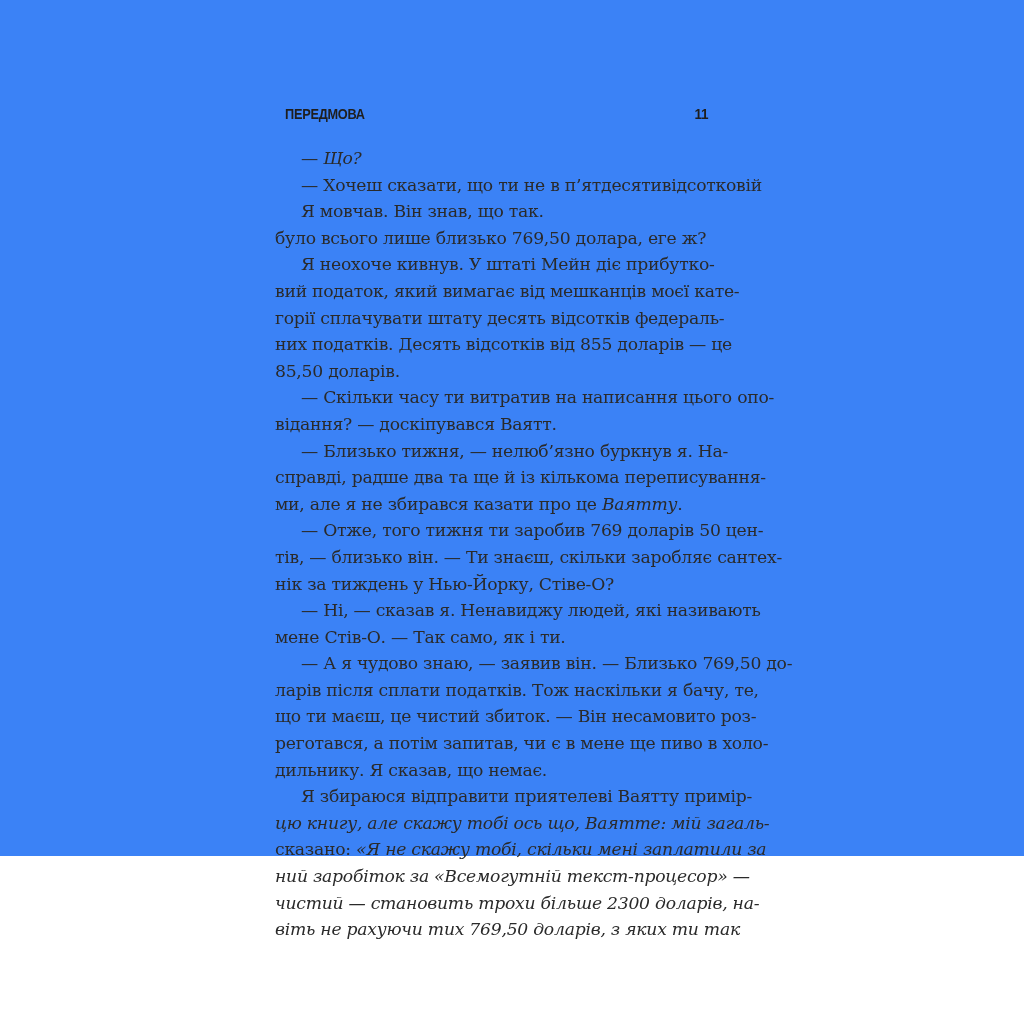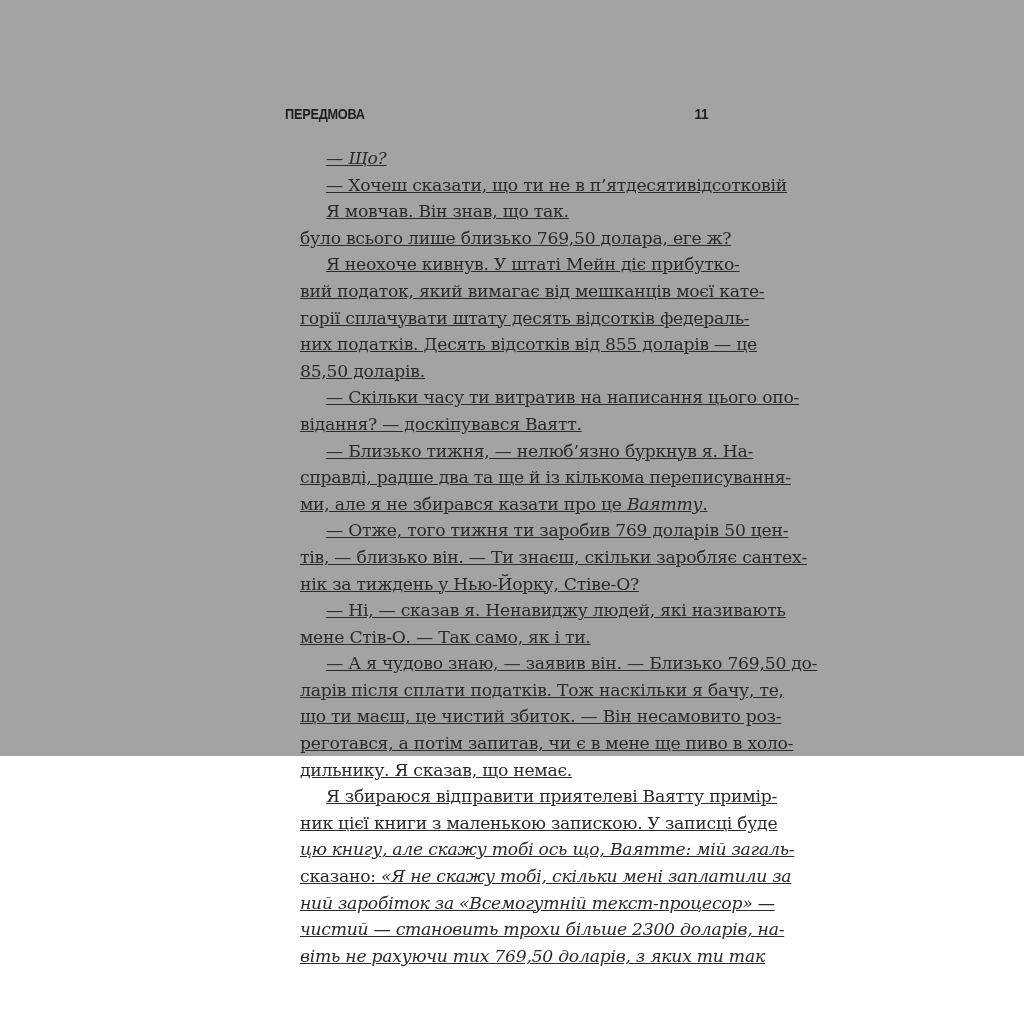--- a/index.html
+++ b/index.html
@@ -6,22 +6,22 @@
       margin: 0;
       padding: 0;
       background: #ffffff;
       width: 1024px;
       height: 1024px;
       overflow: hidden;
     }
     .page {
       position: absolute;
       left: 0; top: 0;
-      width: 1024px; height: 756px;
-      background: #a3a3a3;
+      width: 1024px; height: 856px;
+      background: #3b82f6;
     }
     .running-head {
       position: absolute;
       left: 285px;
       top: 105px;
       width: 423px;
       display: flex;
       justify-content: space-between;
       align-items: baseline;
       font-family: "Liberation Sans", sans-serif;
@@ -36,28 +36,27 @@
       display: inline-block;
       font-stretch: condensed;
     }
     .running-head .pnum {
       transform: scaleX(0.9);
       transform-origin: right center;
       display: inline-block;
     }
     .body-text {
       position: absolute;
-      left: 300px;
+      left: 275px;
       top: 145px;
       width: 424px;
       font-family: "DejaVu Serif", serif;
       font-size: 17.2px;
       line-height: 26.6px;
       color: #2a2a2a;
-      text-decoration: underline;
     }
     .line {
       display: block;
       white-space: nowrap;
       height: 26.6px;
       text-align: justify;
       text-align-last: justify;
       letter-spacing: -0.25px;
     }
     .line.last {
@@ -96,20 +95,19 @@
       <span class="line"><span>тів, — близько він. — Ти знаєш, скільки заробляє сантех-</span></span>
       <span class="line last"><span>нік за тиждень у Нью-Йорку, Стіве-О?</span></span>
       <span class="line indent"><span>— Ні, — сказав я. Ненавиджу людей, які називають</span></span>
       <span class="line last"><span>мене Стів-О. — Так само, як і ти.</span></span>
       <span class="line indent"><span>— А я чудово знаю, — заявив він. — Близько 769,50 до-</span></span>
       <span class="line"><span>ларів після сплати податків. Тож наскільки я бачу, те,</span></span>
       <span class="line"><span>що ти маєш, це чистий збиток. — Він несамовито роз-</span></span>
       <span class="line"><span>реготався, а потім запитав, чи є в мене ще пиво в холо-</span></span>
       <span class="line last"><span>дильнику. Я сказав, що немає.</span></span>
       <span class="line indent"><span>Я збираюся відправити приятелеві Ваятту примір-</span></span>
-      <span class="line"><span>ник цієї книги з маленькою запискою. У записці буде</span></span>
       <span class="line"><span class="it">цю книгу, але скажу тобі ось що, Ваятте: мій загаль-</span></span>
       <span class="line"><span>сказано: </span><span class="it">«Я не скажу тобі, скільки мені заплатили за</span></span>
       <span class="line"><span class="it">ний заробіток за «Всемогутній текст-процесор» —</span></span>
       <span class="line"><span class="it">чистий — становить трохи більше 2300 доларів, на-</span></span>
       <span class="line"><span class="it">віть не рахуючи тих 769,50 доларів, з яких ти так</span></span>
     </div>
 </div>
 
 </body></html>

